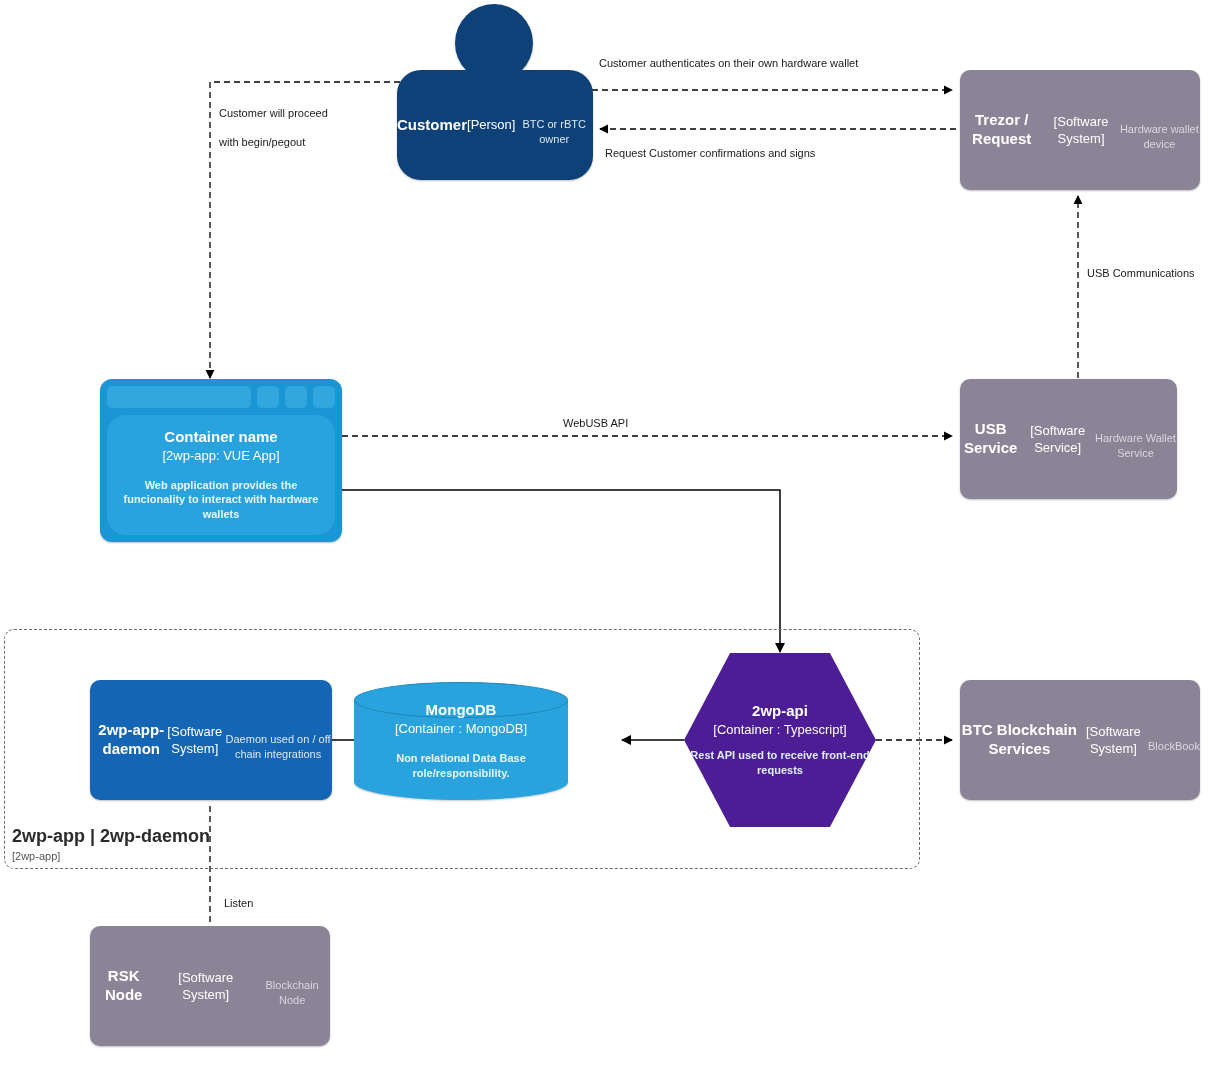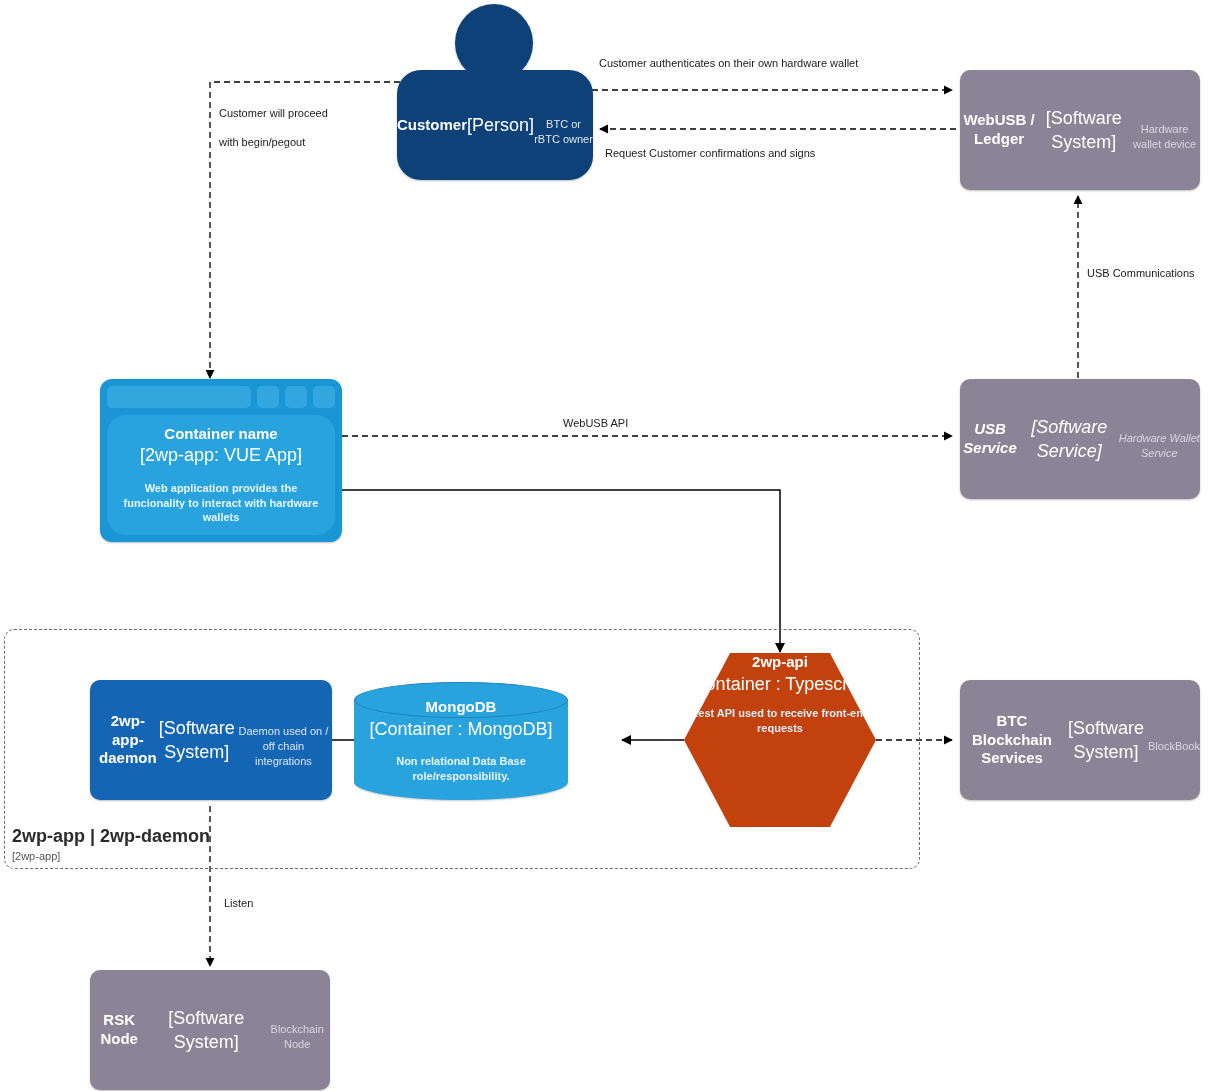--- a/index.html
+++ b/index.html
@@ -4,21 +4,21 @@
 <title>C4 Container Diagram</title>
 <style>
   html,body{margin:0;padding:0;background:#ffffff;}
   body{font-family:"Liberation Sans",sans-serif;}
   #canvas{position:relative;width:1211px;height:1091px;background:#fff;overflow:hidden;}
   svg.layer{position:absolute;left:0;top:0;width:1211px;height:1091px;pointer-events:none;}
 
   .node{position:absolute;box-sizing:border-box;display:flex;flex-direction:row;
         align-items:center;justify-content:center;text-align:center;color:#ffffff;}
   .n-title{font-weight:bold;font-size:15px;line-height:1.25;}
-  .n-type{font-size:18px;line-height:1.3;margin-top:1px;}
+  .n-type{font-size:13px;line-height:1.3;margin-top:1px;}
   .n-desc{font-size:11px;line-height:1.35;margin-top:13px;color:#e2e0e6;}
   .sys .n-desc{color:#d9d6de;}
   .navy .n-desc{color:#dfe7f0;}
   .mid .n-desc{color:#dbe7f3;}
 
   
   .sys{background:#8b8496;border-radius:10px;box-shadow:0 1px 2px rgba(0,0,0,.25);}
   
   .person-body{background:#0d4178;border-radius:24px;box-shadow:0 1px 2px rgba(0,0,0,.25);}
   .person-head{position:absolute;background:#0d4178;border-radius:50%;
@@ -44,23 +44,23 @@
   .cyl-top{position:absolute;left:0;right:0;top:0;height:36px;background:#29a3dd;
            border-radius:50%/50%;border:1px solid #1d86b8;box-sizing:border-box;}
   .cyl-bot{position:absolute;left:0;right:0;bottom:0;height:36px;background:#29a3dd;
            border-radius:50%/50%;box-shadow:0 1px 2px rgba(0,0,0,.22);}
   .cyl-text{position:absolute;left:0;right:0;top:0;bottom:0;display:flex;flex-direction:column;
             align-items:center;justify-content:center;text-align:center;color:#fff;padding:0 8px;
             box-sizing:border-box;}
   .cyl-text .n-desc{color:#eaf6fd;font-weight:bold;}
 
   
-  .hex{position:absolute;background:#c2410c;
+  .hex{position:absolute;background:#4c1d95;
        clip-path:polygon(24% 0%,76% 0%,100% 50%,76% 100%,24% 100%,0% 50%);
-       display:flex;flex-direction:column;align-items:center;
+       display:flex;flex-direction:column;align-items:center;justify-content:center;
        text-align:center;color:#fff;}
   .hex .n-desc{color:#ddeffa;font-weight:bold;}
 
   
   .boundary{position:absolute;border:1.6px dashed #6b6b6b;border-radius:10px;box-sizing:border-box;}
   .b-label{position:absolute;color:#2b2b2b;}
   .b-name{font-size:18px;font-weight:bold;line-height:1.2;}
   .b-type{font-size:11px;color:#555;line-height:1.2;margin-top:2px;}
 
   .edge-label{position:absolute;font-size:11px;color:#1a1a1a;white-space:nowrap;}
@@ -105,26 +105,26 @@
   </div>
 
   <div class="person-head" style="left:455px;top:4px;width:78px;height:78px;"></div>
   <div class="node person-body navy" style="left:397px;top:70px;width:196px;height:110px;">
     <div class="n-title">Customer</div>
     <div class="n-type">[Person]</div>
     <div class="n-desc">BTC or rBTC owner</div>
   </div>
 
   <div class="node sys" style="left:960px;top:70px;width:240px;height:120px;">
-    <div class="n-title">WebUSB / Ledger</div>
+    <div class="n-title">Trezor / Request</div>
     <div class="n-type">[Software System]</div>
     <div class="n-desc">Hardware wallet device</div>
   </div>
 
-  <div class="node sys" style="left:960px;top:379px;width:240px;height:120px;font-style:italic;">
+  <div class="node sys" style="left:960px;top:379px;width:217px;height:120px;">
     <div class="n-title">USB Service</div>
     <div class="n-type">[Software Service]</div>
     <div class="n-desc">Hardware Wallet Service</div>
   </div>
 
   <div class="browser" style="left:100px;top:379px;width:242px;height:163px;">
     <div class="browser-bar">
       <div class="browser-url"></div>
       <div class="browser-dot"></div>
       <div class="browser-dot"></div>
@@ -159,21 +159,21 @@
     <div class="n-type">[Container : Typescript]</div>
     <div class="n-desc" style="width:186px;margin-top:10px;">Rest API used to receive front-end requests</div>
   </div>
 
   <div class="node sys" style="left:960px;top:680px;width:240px;height:120px;">
     <div class="n-title">BTC Blockchain Services</div>
     <div class="n-type">[Software System]</div>
     <div class="n-desc">BlockBook</div>
   </div>
 
-  <div class="node sys" style="left:90px;top:970px;width:240px;height:120px;">
+  <div class="node sys" style="left:90px;top:926px;width:240px;height:120px;">
     <div class="n-title">RSK Node</div>
     <div class="n-type">[Software System]</div>
     <div class="n-desc">Blockchain Node</div>
   </div>
 
   <div class="edge-label" style="left:599px;top:57px;">Customer authenticates on their own hardware wallet</div>
   <div class="edge-label" style="left:605px;top:147px;">Request Customer confirmations and signs</div>
   <div class="edge-label" style="left:219px;top:107px;">Customer will proceed</div>
   <div class="edge-label" style="left:219px;top:136px;">with begin/pegout</div>
   <div class="edge-label" style="left:1087px;top:267px;">USB Communications</div>

